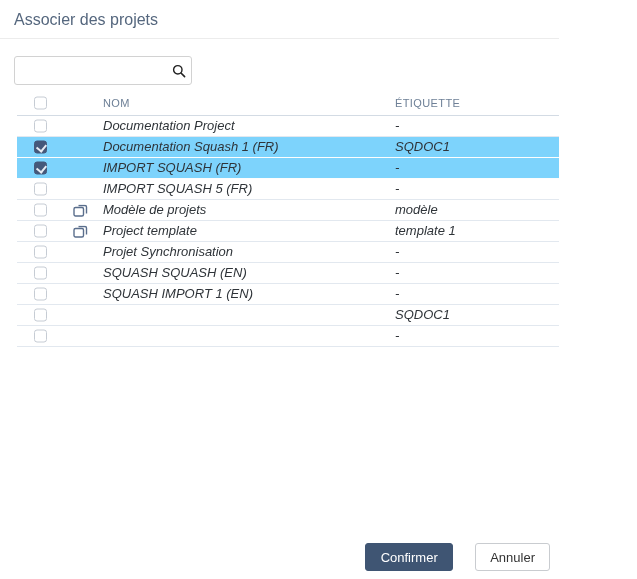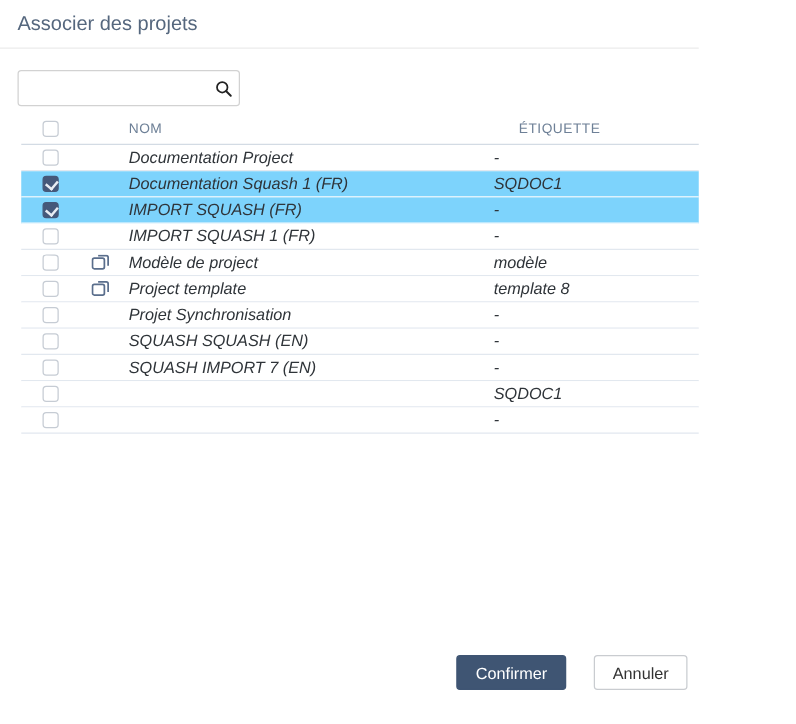--- a/index.html
+++ b/index.html
@@ -65,21 +65,21 @@
   }
   .t-header .col-label {
     position: absolute;
     top: 0;
     line-height: 23px;
     font-size: 11px;
     letter-spacing: 0.4px;
     color: #6e8097;
   }
   .col-nom { left: 86px; }
-  .col-etiquette { left: 378px; margin-left: 20px; }
+  .col-etiquette { left: 378px; }
   .t-row {
     position: relative;
     height: 21px;
     border-bottom: 1px solid #e2e8ef;
     background: #fff;
     font-style: italic;
   }
   .t-row.selected {
     background: #7dd3fc;
     border-bottom-color: #fdfdfd;
@@ -119,21 +119,21 @@
     transform: rotate(40deg);
   }
   .tpl-icon {
     position: absolute;
     left: 56px; top: 50%;
     transform: translateY(-50%);
     width: 15px; height: 13px;
   }
   .footer-buttons {
     position: absolute;
-    right: 9px; top: 524px;
+    right: 9px; top: 543px;
     display: flex;
     gap: 6px;
   }
   .btn {
     height: 28px;
     border-radius: 3px;
     font-size: 13px;
     font-family: "Liberation Sans", sans-serif;
     cursor: pointer;
     padding: 0 14px;
@@ -191,61 +191,61 @@
   </div>
         <div class="t-row selected">
     <span class="checkbox checked"></span>
 
     <span class="cell-name">IMPORT SQUASH (FR)</span>
     <span class="cell-label">-</span>
   </div>
         <div class="t-row">
     <span class="checkbox"></span>
 
-    <span class="cell-name">IMPORT SQUASH 1 (FR)</span>
+    <span class="cell-name">IMPORT SQUASH 5 (FR)</span>
     <span class="cell-label">-</span>
   </div>
         <div class="t-row">
     <span class="checkbox"></span>
     <span class="tpl-icon">
       <svg width="15" height="13" viewBox="0 0 15 13">
         <path d="M5.5 1 h6.5 a1.5 1.5 0 0 1 1.5 1.5 V9" fill="none" stroke="#5a6e8c" stroke-width="1.4"></path>
         <rect x="1" y="3" width="9.5" height="8.5" rx="1.5" fill="#fff" stroke="#5a6e8c" stroke-width="1.4"></rect>
       </svg>
     </span>
-    <span class="cell-name">Modèle de project</span>
+    <span class="cell-name">Modèle de projets</span>
     <span class="cell-label">modèle</span>
   </div>
         <div class="t-row">
     <span class="checkbox"></span>
     <span class="tpl-icon">
       <svg width="15" height="13" viewBox="0 0 15 13">
         <path d="M5.5 1 h6.5 a1.5 1.5 0 0 1 1.5 1.5 V9" fill="none" stroke="#5a6e8c" stroke-width="1.4"></path>
         <rect x="1" y="3" width="9.5" height="8.5" rx="1.5" fill="#fff" stroke="#5a6e8c" stroke-width="1.4"></rect>
       </svg>
     </span>
     <span class="cell-name">Project template</span>
-    <span class="cell-label">template 8</span>
+    <span class="cell-label">template 1</span>
   </div>
         <div class="t-row">
     <span class="checkbox"></span>
 
     <span class="cell-name">Projet Synchronisation</span>
     <span class="cell-label">-</span>
   </div>
         <div class="t-row">
     <span class="checkbox"></span>
 
     <span class="cell-name">SQUASH SQUASH (EN)</span>
     <span class="cell-label">-</span>
   </div>
         <div class="t-row">
     <span class="checkbox"></span>
 
-    <span class="cell-name">SQUASH IMPORT 7 (EN)</span>
+    <span class="cell-name">SQUASH IMPORT 1 (EN)</span>
     <span class="cell-label">-</span>
   </div>
         <div class="t-row">
     <span class="checkbox"></span>
 
     <span class="cell-label">SQDOC1</span>
   </div>
         <div class="t-row">
     <span class="checkbox"></span>
 

